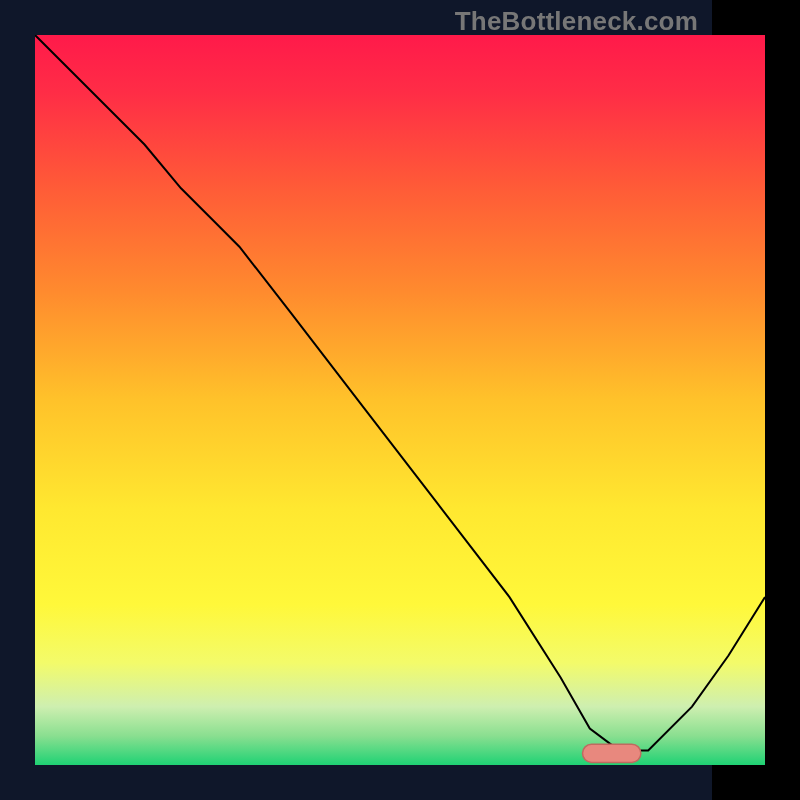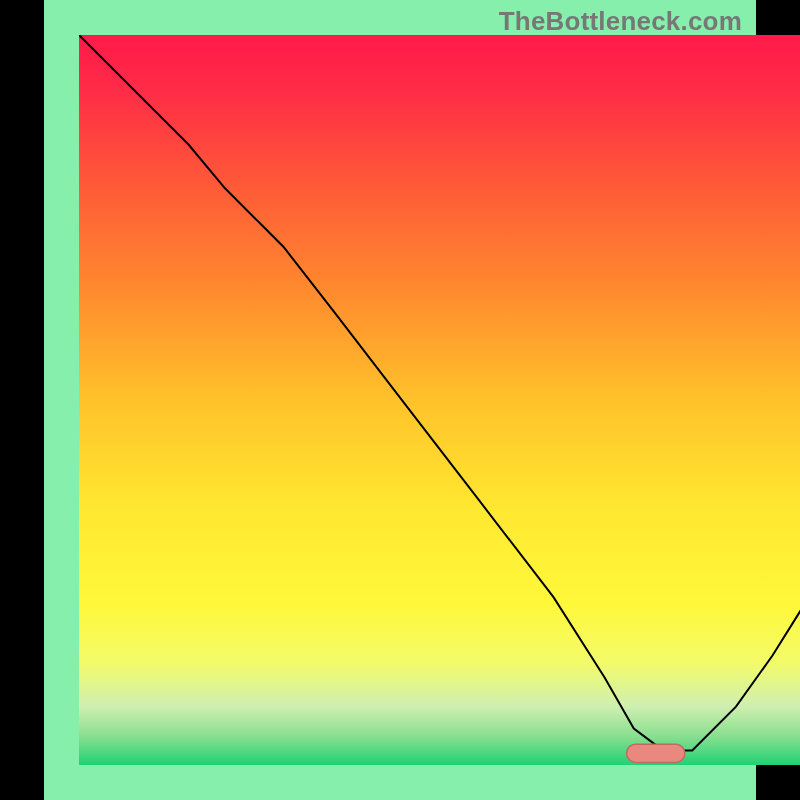--- a/index.html
+++ b/index.html
@@ -8,22 +8,21 @@
     width: 800px;
     height: 800px;
     background: #000;
     overflow: hidden;
     font-family: Arial, Helvetica, sans-serif;
   }
   .outer {
     position: relative;
     width: 712px;
     height: 800px;
-    background: #86efac;
-    margin-left: 44px;
+    background: #0f172a;
   }
   .watermark {
     position: absolute;
     top: 6px;
     right: 14px;
     color: #777;
     font-size: 26px;
     font-weight: 600;
     letter-spacing: 0.2px;
     z-index: 3;

